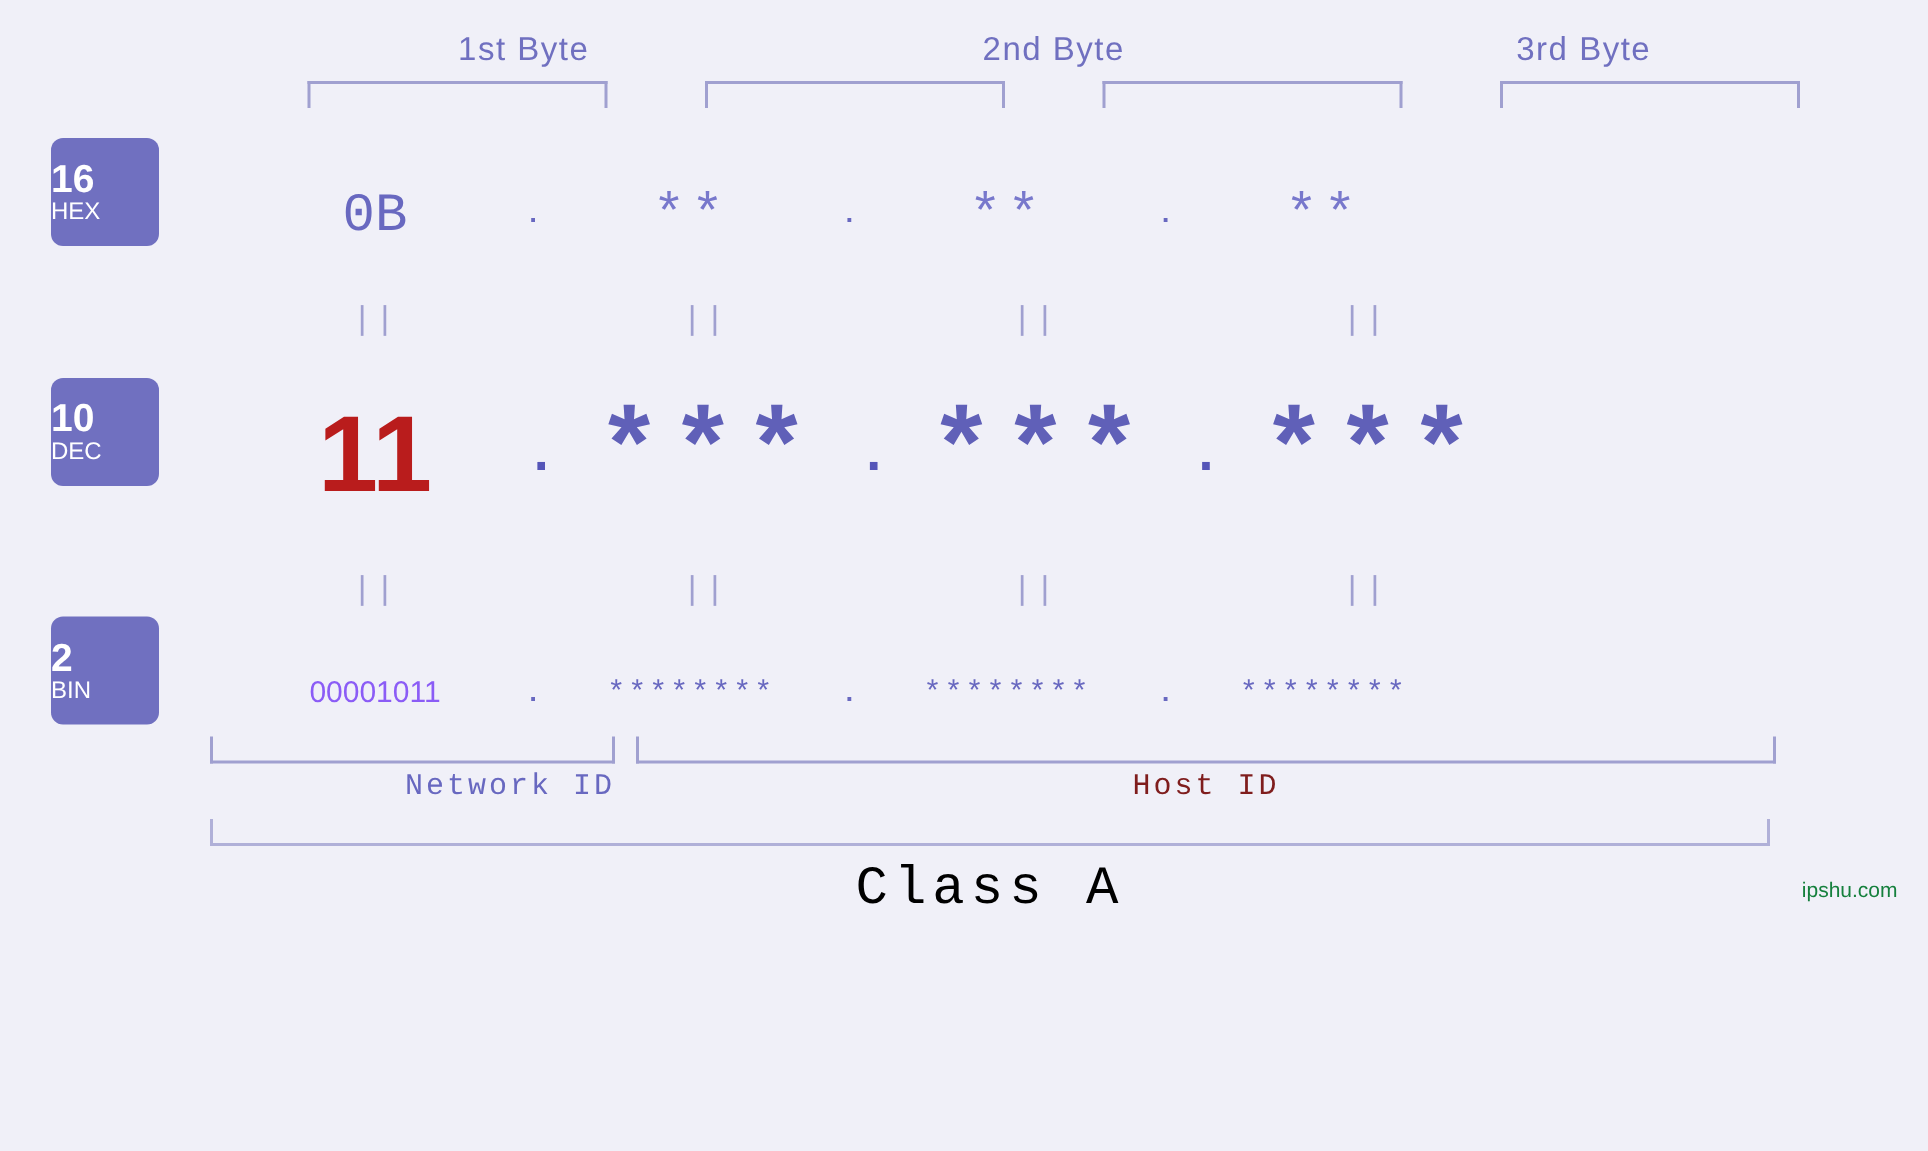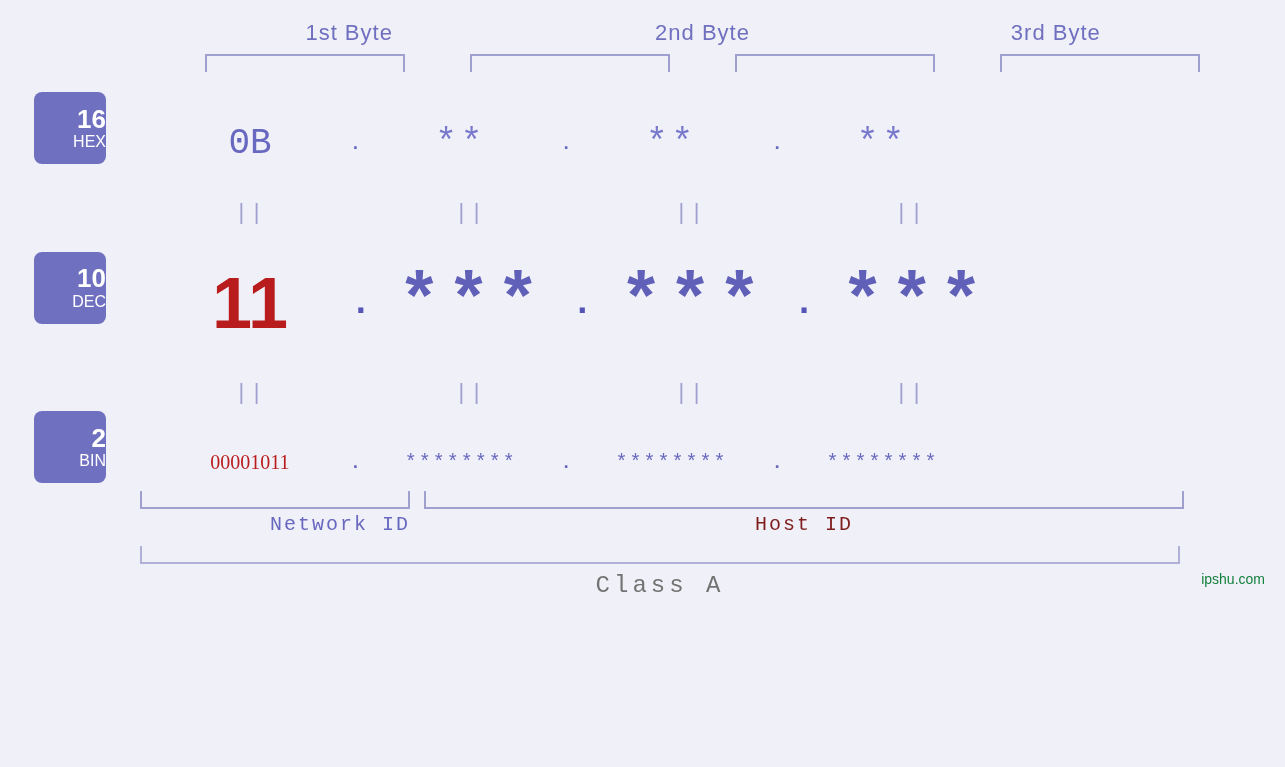--- a/index.html
+++ b/index.html
@@ -59,21 +59,21 @@
       border-right: 2px solid #a0a0d0;
     }
 
     .badge {
       width: 72px;
       height: 72px;
       background: #7070c0;
       border-radius: 8px;
       display: flex;
       flex-direction: column;
-      align-items: flex-end;
+      align-items: flex-start;
       justify-content: center;
       color: white;
       font-family: Arial, sans-serif;
     }
 
     .badge-num {
       font-size: 26px;
       font-weight: bold;
       line-height: 1.1;
     }
@@ -100,23 +100,23 @@
     }
 
     .dec-val {
       color: #b91c1c;
       font-size: 72px;
       font-family: Arial, sans-serif;
       font-weight: bold;
     }
 
     .bin-val {
-      color: #b91c1c;
+      color: #8b5cf6;
       font-size: 20px;
-      font-family: Liberation Serif, serif;
+      font-family: Liberation Sans, sans-serif;
     }
 
     .wildcard-hex {
       color: #7878cc;
       font-size: 36px;
       font-family: 'Courier New', Courier, monospace;
       letter-spacing: 4px;
     }
 
     .wildcard-dec {
@@ -226,22 +226,22 @@
       border-bottom: 2px solid #b0b0d8;
       border-left: 2px solid #b0b0d8;
       border-right: 2px solid #b0b0d8;
       margin: 10px 0 0 140px;
     }
 
     .class-label {
       width: 1040px;
       margin-left: 140px;
       text-align: center;
-      color: #737373;
-      font-size: 24px;
+      color: #000000;
+      font-size: 36px;
       font-family: 'Courier New', Courier, monospace;
       letter-spacing: 4px;
       margin-top: 8px;
     }
 
     .watermark {
       position: absolute;
       bottom: 12px;
       right: 20px;
       color: #15803d;

